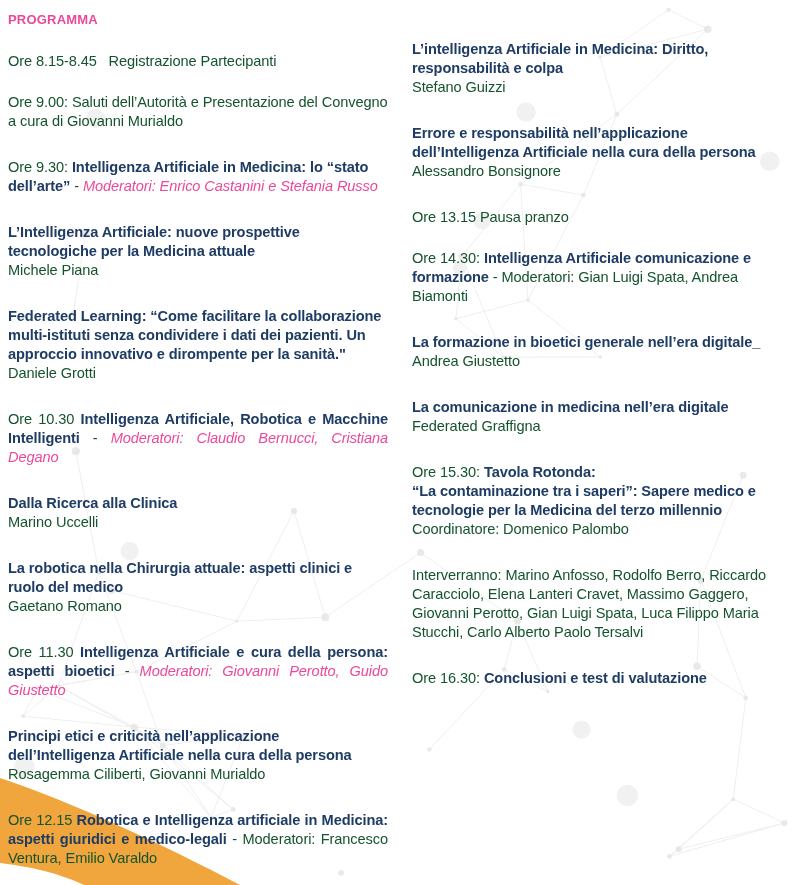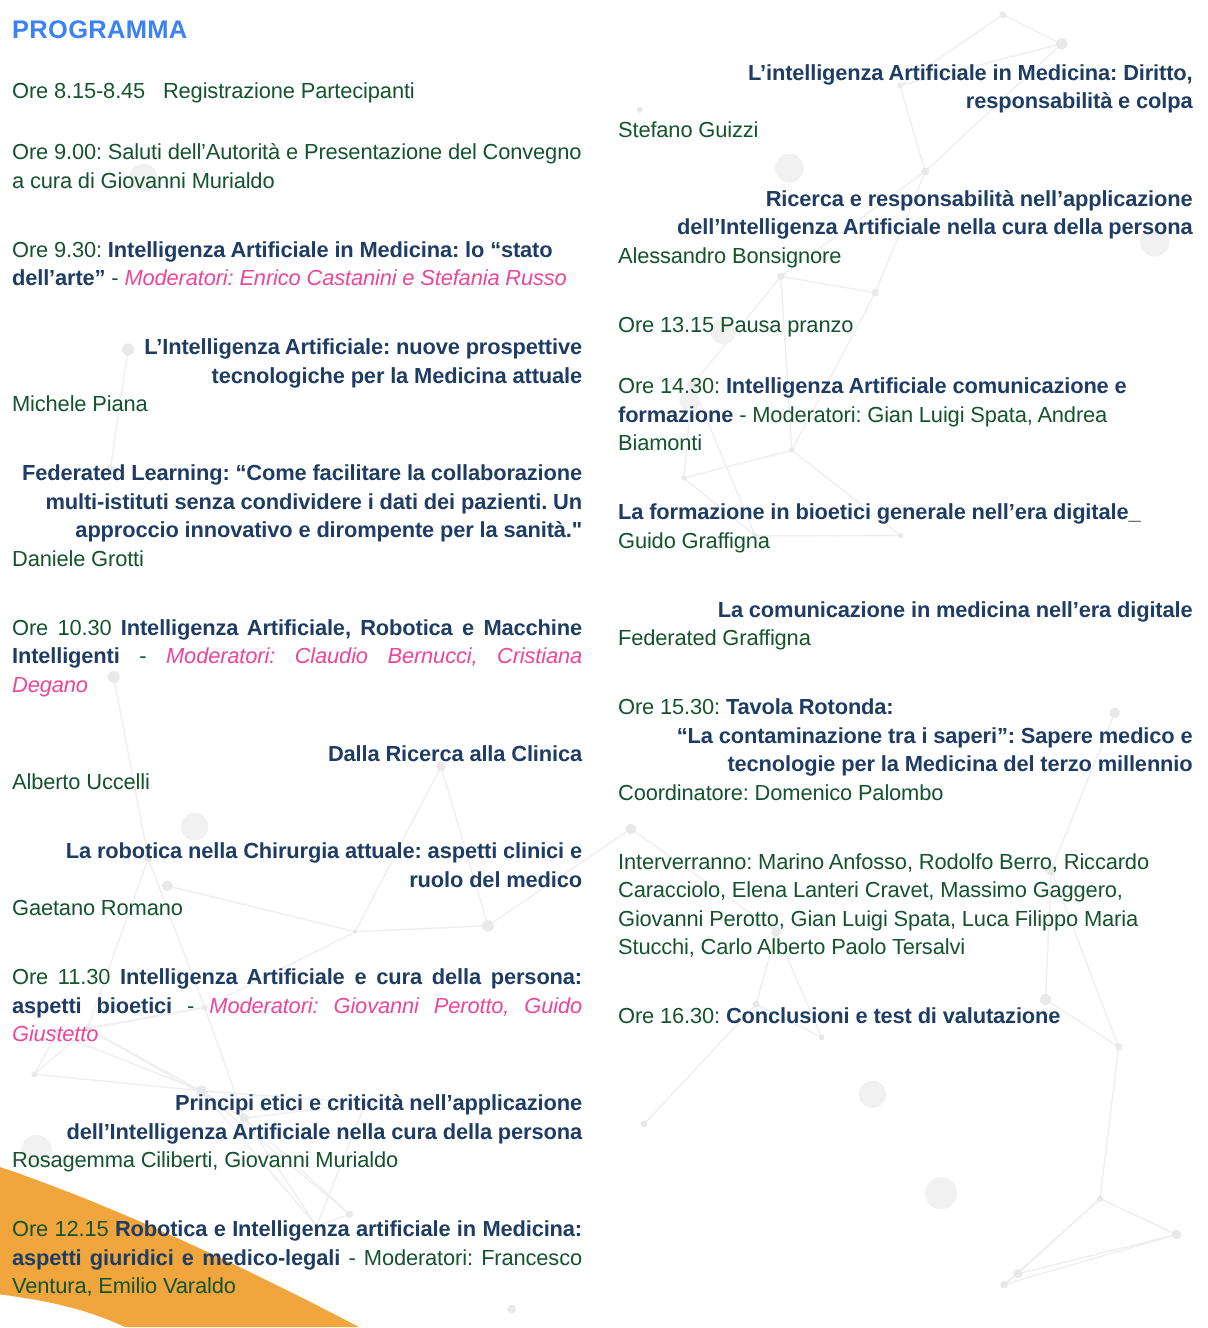--- a/index.html
+++ b/index.html
@@ -14,28 +14,28 @@
   #swoosh{position:absolute;left:0;bottom:0;z-index:1;}
   .content{
     position:relative;z-index:2;
     display:flex;gap:24px;
     padding:10px 10px 0 8px;
   }
   .col{box-sizing:border-box;}
   .col-left{width:380px;flex:0 0 380px;}
   .col-right{flex:1;padding-top:30px;}
   h1{
-    font-size:17px;font-weight:700;color:#3b82f6;
+    font-size:13px;font-weight:700;color:#ec4899;
     letter-spacing:.2px;margin:0 0 23px 0;line-height:19px;
   }
   p{margin:0 0 27px 0;}
   p.single{margin-bottom:22px;}
   .pre{white-space:pre-wrap;}
   .j{text-align:justify;}
-  .b{font-weight:700;color:#1E3C64;text-align:right;}
+  .b{font-weight:700;color:#1E3C64;}
   .t{color:#14532d;}
   .i{font-style:italic;color:#ec4899;}
   .line{display:block;}
   .stray{color:#23272b;font-weight:700;}
 </style>
 </head>
 <body>
 
 <svg id="mesh-bg" width="805" height="885" xmlns="http://www.w3.org/2000/svg">
     <g stroke="#ededed" stroke-width="1" fill="none" opacity="0.9">
@@ -183,21 +183,21 @@
 
     <p>
         <span class="b line">Federated Learning: “Come facilitare la collaborazione multi-istituti senza condividere i dati dei pazienti. Un approccio innovativo e dirompente per la sanità."</span>
         <span class="t line">Daniele Grotti</span>
       </p>
 
     <p class="j"><span class="t">Ore 10.30 </span><span class="b">Intelligenza Artificiale, Robotica e Macchine Intelligenti</span><span class="t"> - </span><span class="i">Moderatori: Claudio Bernucci, Cristiana Degano</span></p>
 
     <p>
         <span class="b line">Dalla Ricerca alla Clinica</span>
-        <span class="t line">Alberto Uccelli</span>
+        <span class="t line">Marino Uccelli</span>
       </p>
 
     <p>
         <span class="b line">La robotica nella Chirurgia attuale: aspetti clinici e ruolo del medico</span>
         <span class="t line">Gaetano Romano</span>
       </p>
 
     <p class="j"><span class="t">Ore 11.30 </span><span class="b">Intelligenza Artificiale e cura della persona: aspetti bioetici</span><span class="t"> - </span><span class="i">Moderatori: Giovanni Perotto, Guido Giustetto</span></p>
 
     <p>
@@ -209,31 +209,31 @@
   </div>
 
   <div class="col col-right">
 
     <p>
         <span class="b line">L’intelligenza Artificiale in Medicina: Diritto, responsabilità e colpa</span>
         <span class="t line">Stefano Guizzi</span>
       </p>
 
     <p>
-        <span class="b line">Ricerca e responsabilità nell’applicazione dell’Intelligenza Artificiale nella cura della persona</span>
+        <span class="b line">Errore e responsabilità nell’applicazione dell’Intelligenza Artificiale nella cura della persona</span>
         <span class="t line">Alessandro Bonsignore</span>
       </p>
 
     <p class="single"><span class="t">Ore 13.15 Pausa pranzo</span></p>
 
     <p><span class="t">Ore 14.30: </span><span class="b">Intelligenza Artificiale comunicazione e formazione</span><span class="t"> - </span><span class="t">Moderatori: Gian Luigi Spata, Andrea Biamonti</span></p>
 
     <p>
         <span class="line"><span class="b">La formazione in bioetici generale nell’era digitale</span><span class="stray">_</span></span>
-        <span class="t line">Guido Graffigna</span>
+        <span class="t line">Andrea Giustetto</span>
       </p>
 
     <p>
         <span class="b line">La comunicazione in medicina nell’era digitale</span>
         <span class="t line">Federated Graffigna</span>
       </p>
 
     <p><span class="t">Ore 15.30: </span><span class="b">Tavola Rotonda:</span><span class="b line">“La contaminazione tra i saperi”: Sapere medico e tecnologie per la Medicina del terzo millennio</span><span class="t line">Coordinatore: Domenico Palombo</span></p>
 
     <p><span class="t">Interverranno: Marino Anfosso, Rodolfo Berro, Riccardo Caracciolo, Elena Lanteri Cravet, Massimo Gaggero, Giovanni Perotto, Gian Luigi Spata, Luca Filippo Maria Stucchi, Carlo Alberto Paolo Tersalvi</span></p>

